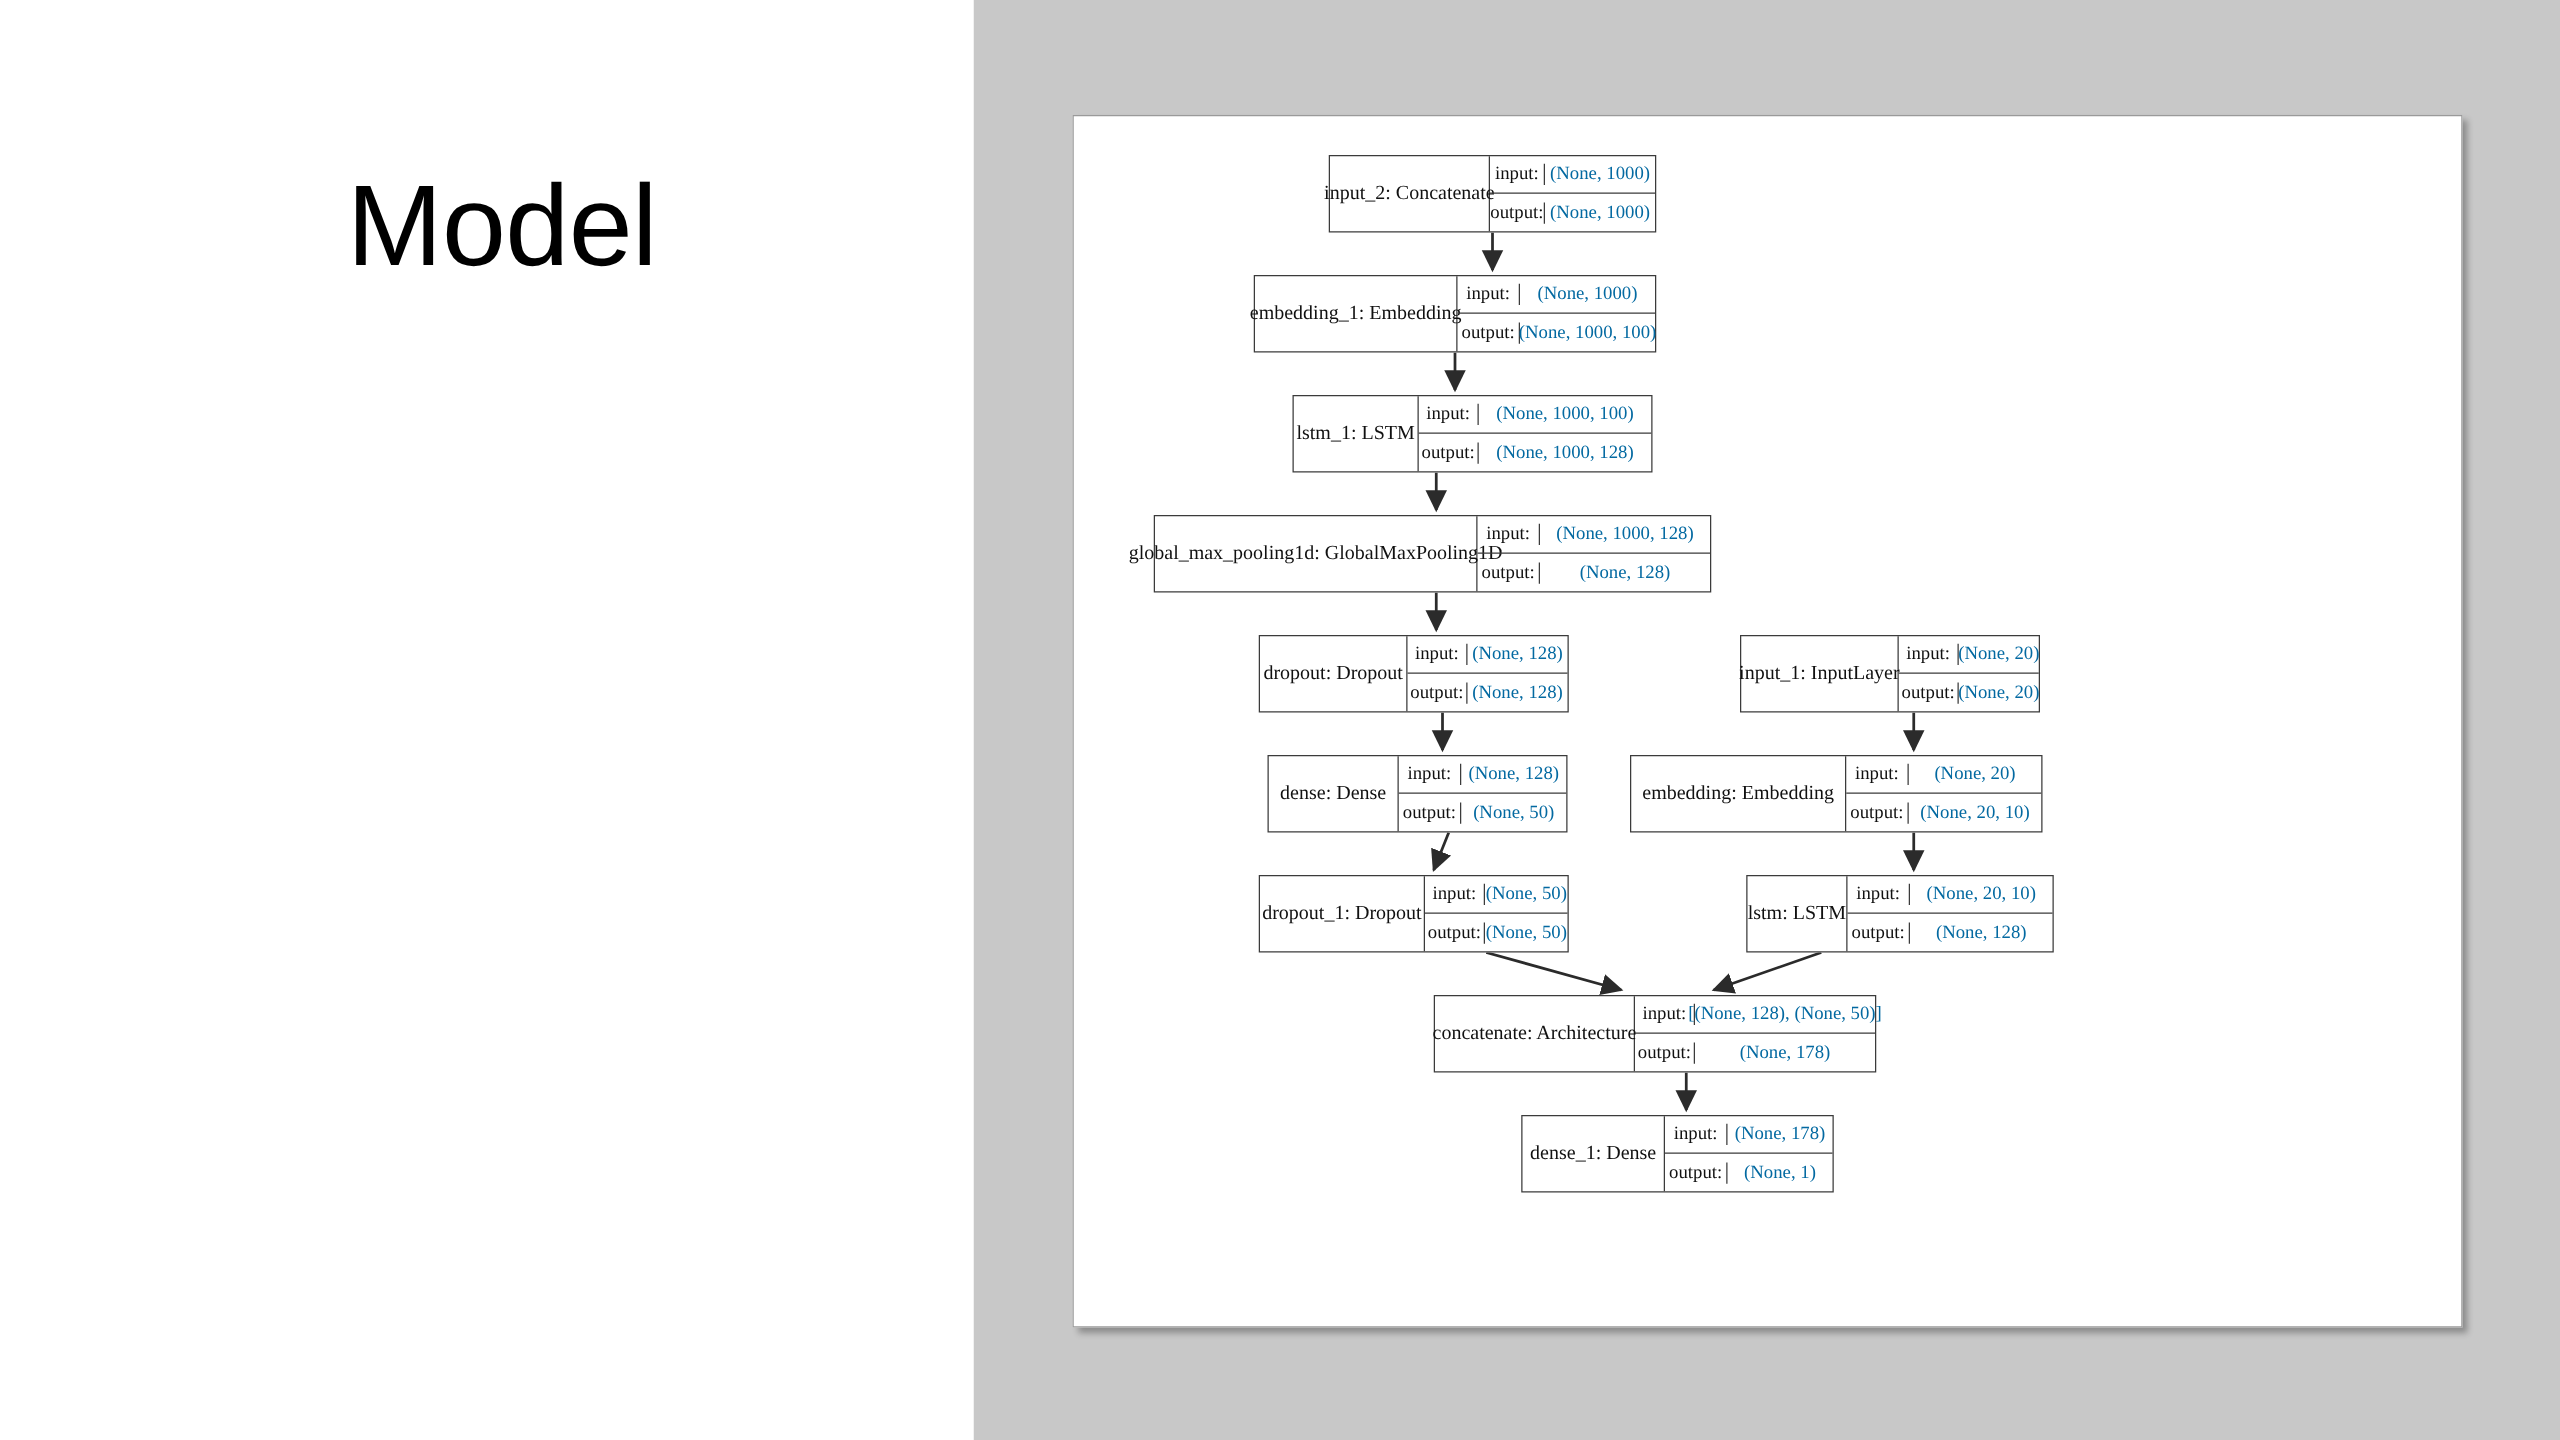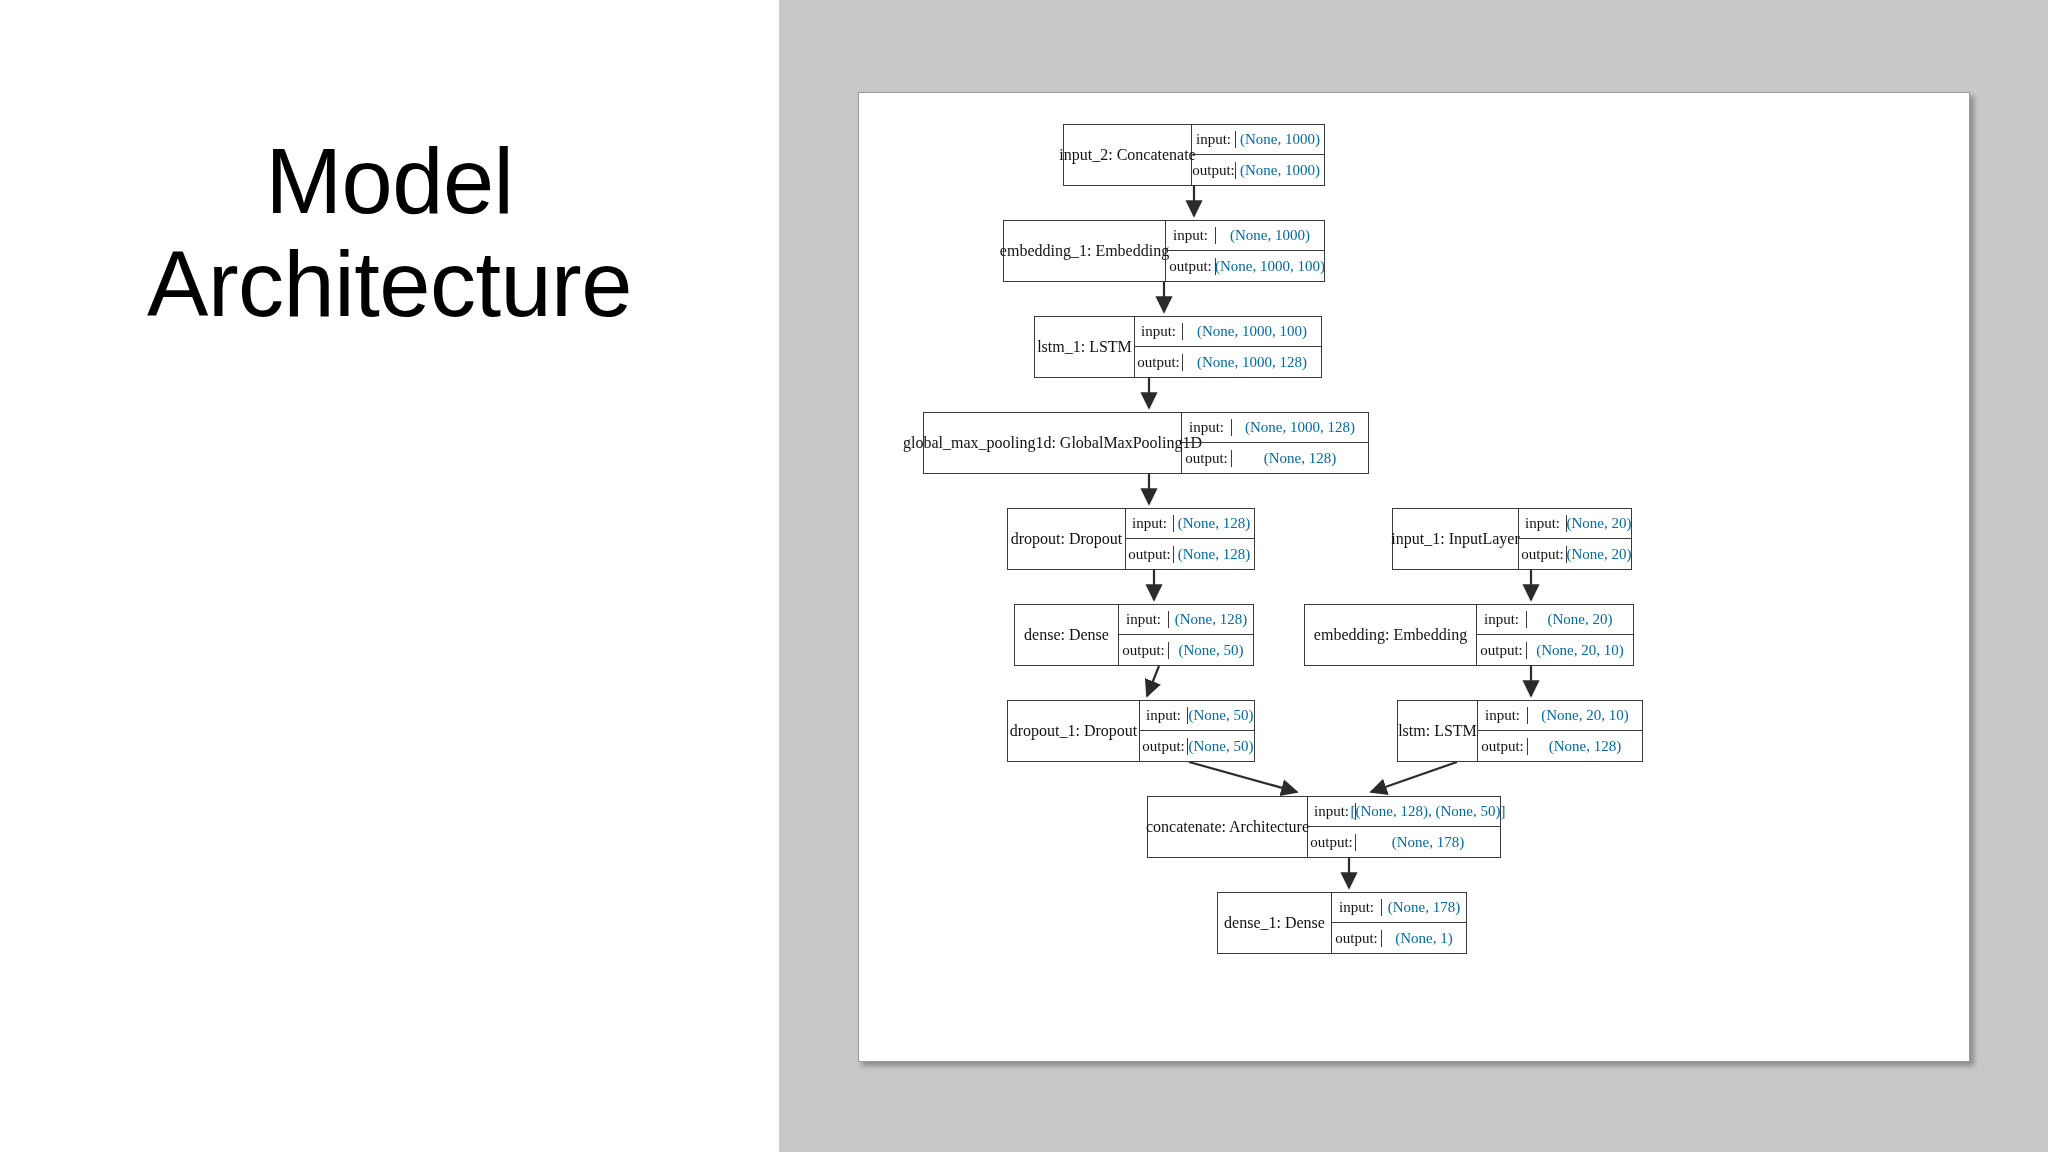--- a/index.html
+++ b/index.html
@@ -28,20 +28,21 @@
     left: 0;
     top: 130px;
     width: 779px;
     text-align: center;
     font-family: "Liberation Sans", sans-serif;
     font-size: 92px;
     line-height: 1.12;
     font-weight: 400;
     color: #000000;
     letter-spacing: -0.5px;
+    padding-left: 12px;
   }
   #slide-title .tline { display: block; }
 
   
   #figure-panel {
     position: absolute;
     left: 779px;
     top: 0;
     width: 1269px;
     height: 1152px;
@@ -132,21 +133,20 @@
     pointer-events: none;
     overflow: visible;
   }
 </style>
 </head>
 <body>
 
 <div id="slide-title-region">
   <div id="slide-title">
     <span class="tline">Model</span>
-    <span class="tline">Architecture</span>
   </div>
 </div>
 
 <div id="figure-panel">
   <div id="figure-card">
     <div id="graph">
 
       <svg class="edge-svg" viewBox="0 0 1110 968">
         <defs>
           <marker id="ah" markerWidth="9" markerHeight="9" refX="7.2" refY="4.5" orient="auto" markerUnits="strokeWidth">

